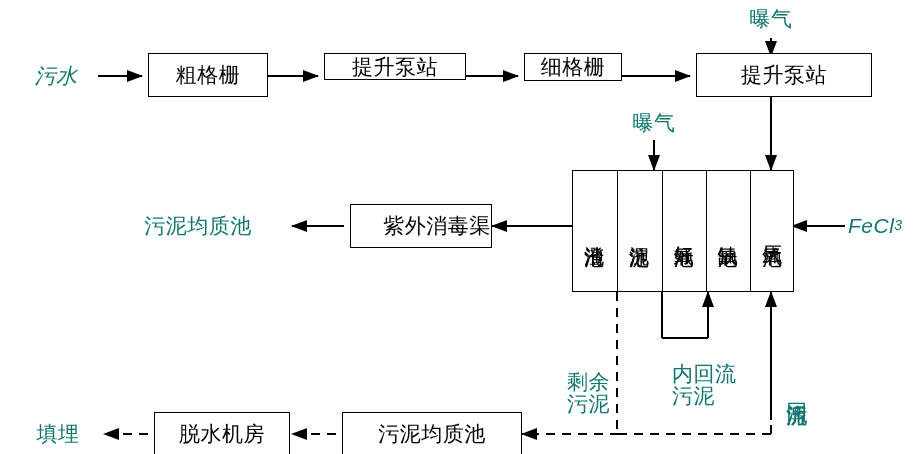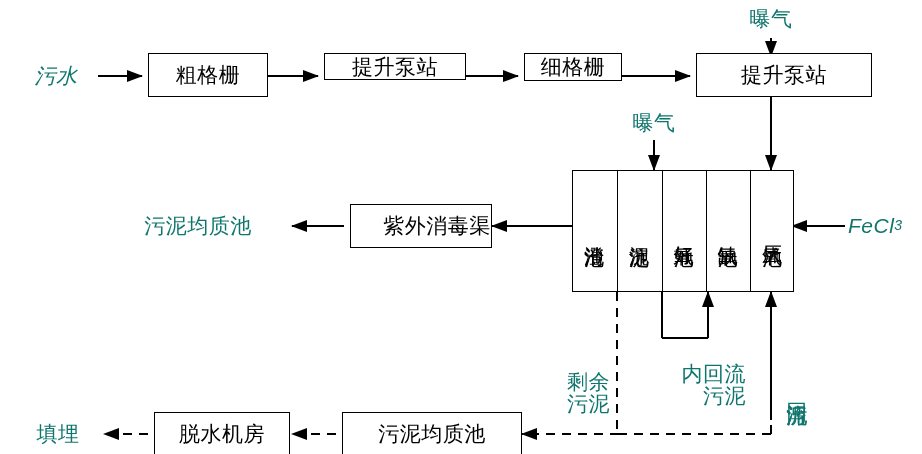--- a/index.html
+++ b/index.html
@@ -160,21 +160,21 @@
 
   <div class="label" style="left:848px; top:210px; width:70px; height:32px; justify-content:flex-start;font-style:italic;">
     <span>FeCl</span>
       <span class="sub">3</span>
   </div>
 
   <div class="node" style="left:350px; top:204px; width:142px; height:44px;padding-left:32px;">紫外消毒渠</div>
 
   <div class="label" style="left:108px; top:210px; width:180px; height:32px;">污泥均质池</div>
 
-  <div class="label vertical" style="left:672px; top:340px; width:74px; height:90px; writing-mode:horizontal-tb; text-align:right; white-space:normal; line-height:1.05;">内回流污泥</div>
+  <div class="label vertical" style="left:672px; top:340px; width:74px; height:90px; writing-mode:horizontal-tb; text-align:left; white-space:normal; line-height:1.05;">内回流污泥</div>
 
   <div class="label" style="left:782px; top:340px; width:30px; height:96px; writing-mode:vertical-rl; text-orientation:upright; letter-spacing:1px;">回流污泥</div>
 
   <div class="label" style="left:548px; top:360px; width:62px; height:66px; writing-mode:horizontal-tb; text-align:right; white-space:normal; line-height:1.05;">剩余污泥</div>
 
   <div class="node" style="left:342px; top:412px; width:180px; height:44px;">污泥均质池</div>
 
   <div class="node" style="left:154px; top:412px; width:136px; height:44px;">脱水机房</div>
 
   <div class="label" style="left:16px; top:418px; width:84px; height:32px;">填埋</div>

